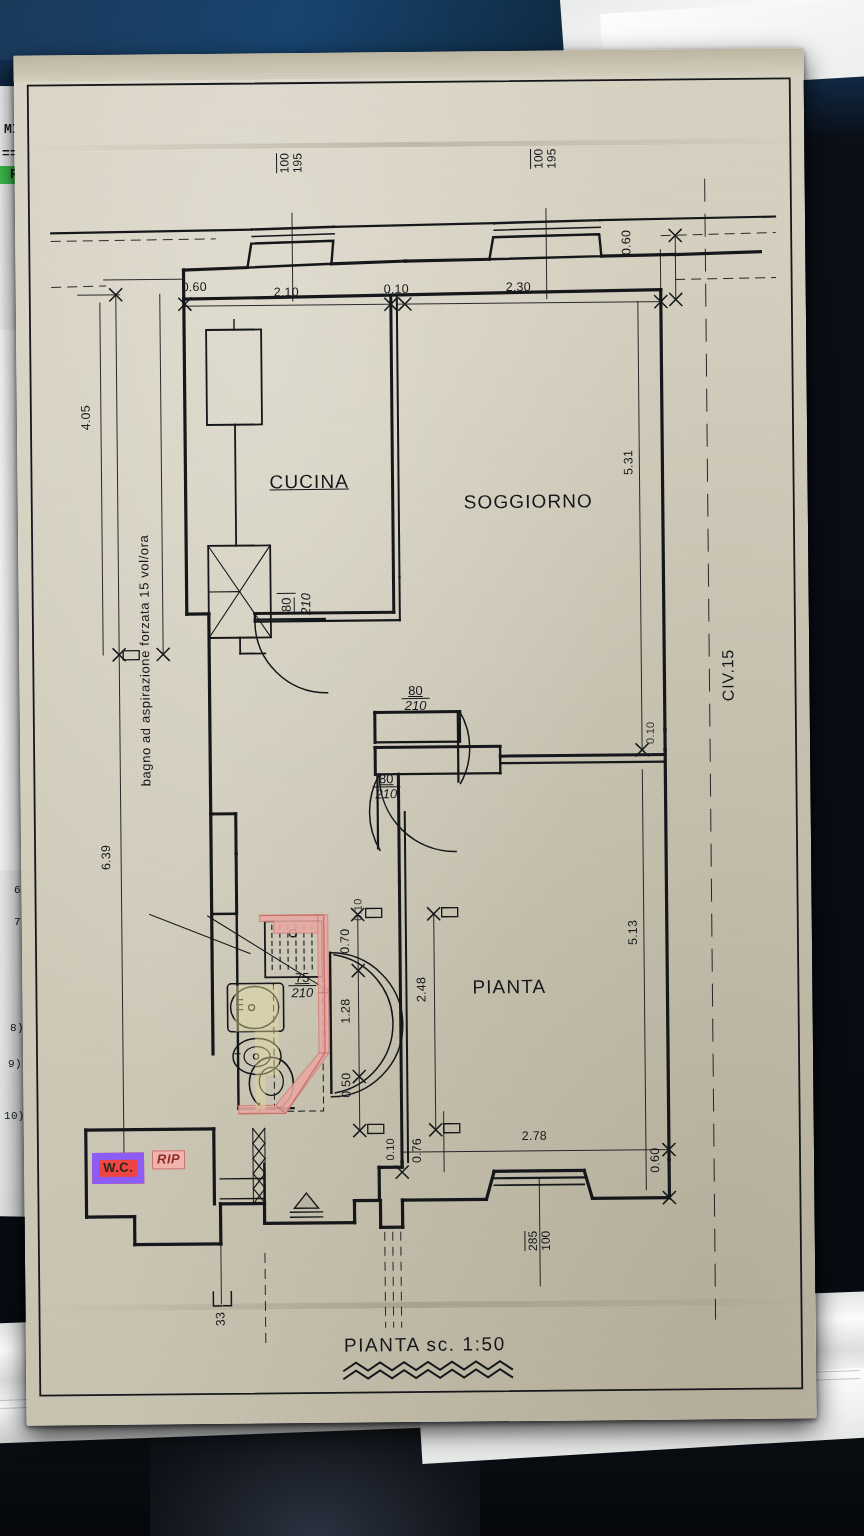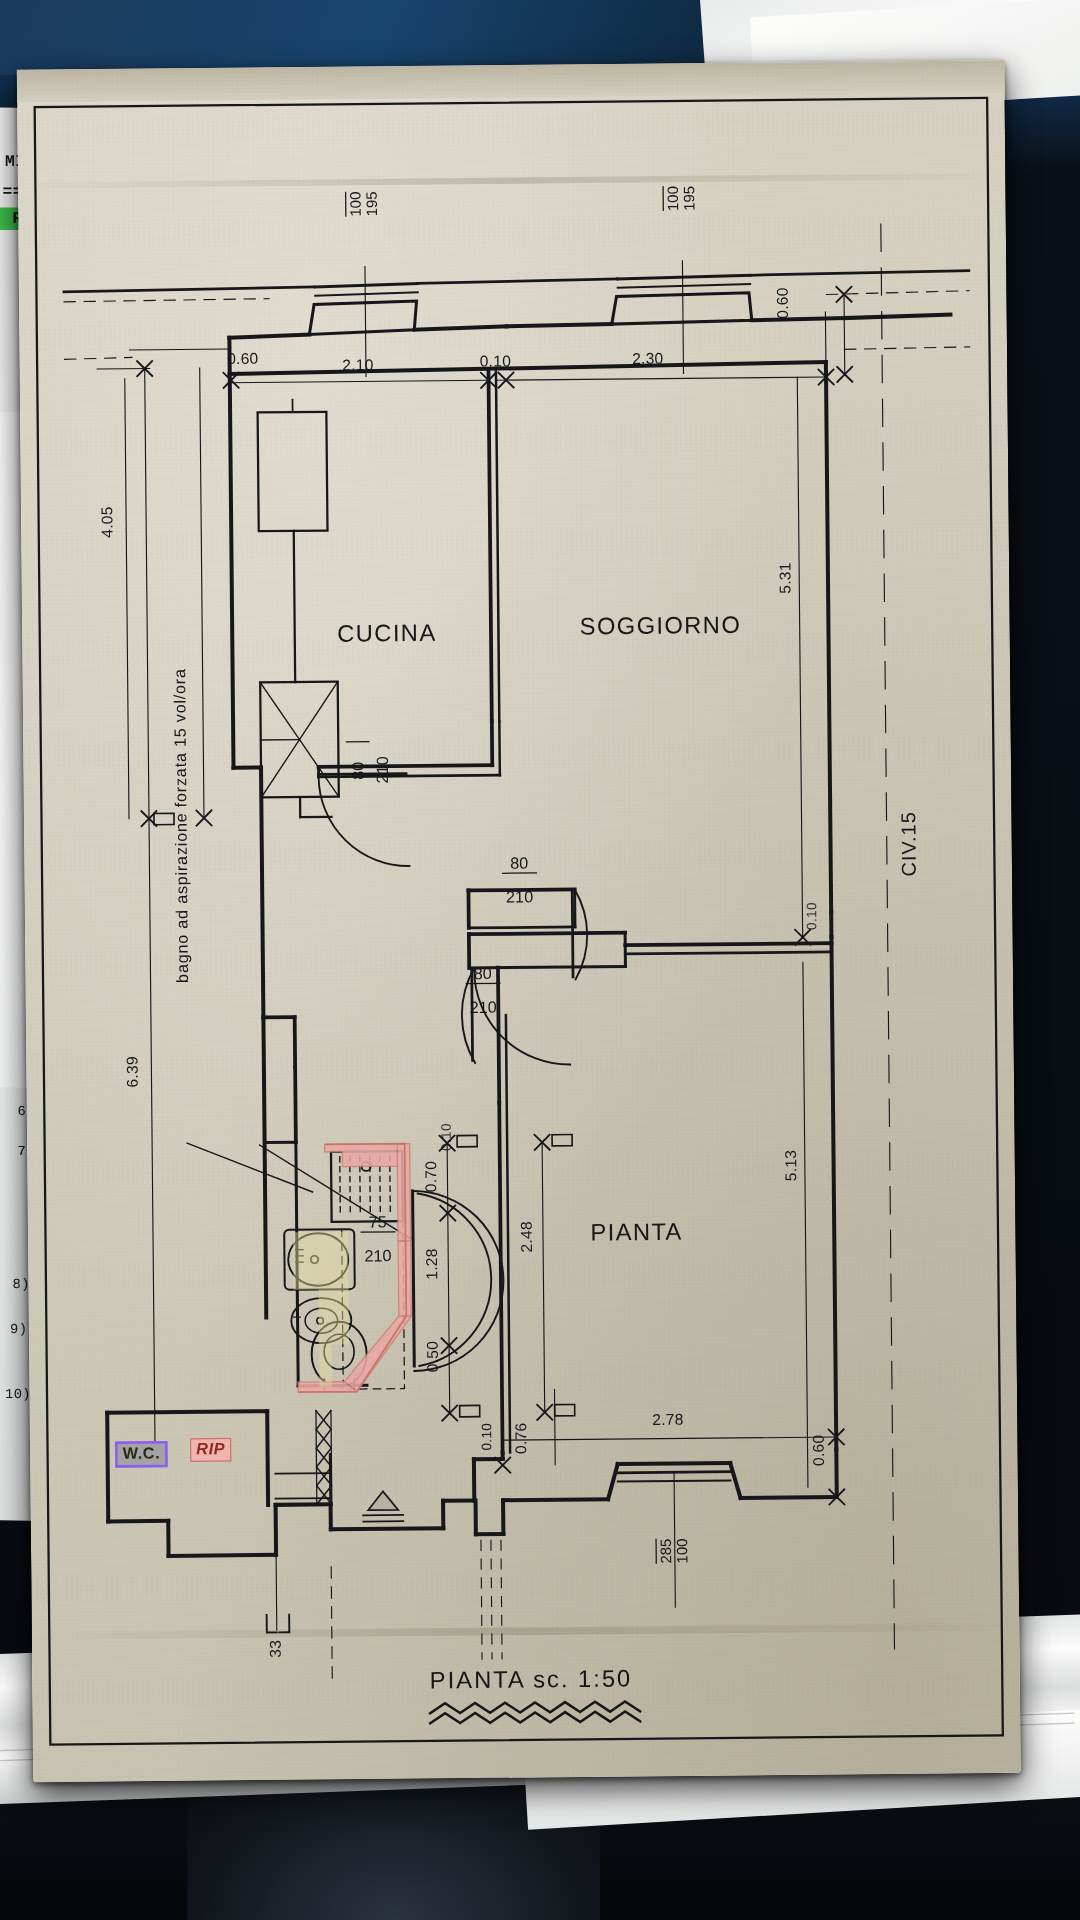--- a/index.html
+++ b/index.html
@@ -62,30 +62,30 @@
      color:#1a1c1e;white-space:pre;}
 
   svg{position:absolute;left:0;top:0;overflow:visible;}
   .lbl{position:absolute;font-family:"Liberation Sans",sans-serif;color:#14161a;white-space:nowrap;}
   .vcw{writing-mode:vertical-rl;transform:rotate(180deg);}
 
   .room{font-size:19px;letter-spacing:1.1px;color:#15171b;}
   .dim{font-size:12.5px;letter-spacing:.2px;color:#17191d;}
   .dimv{font-size:12.5px;letter-spacing:.2px;color:#17191d;}
   .frac{font-size:13px;text-align:center;line-height:1.04;color:#15171b;}
-  .frac .num{display:block;border-bottom:1.3px solid #15171b;padding:0 3px;}
-  .frac .den{display:block;padding:12px 3px;}
+  .frac .num{display:block;border-bottom:1.3px solid #15171b;padding:0 3px;text-decoration:underline;}
+  .frac .den{display:block;padding:0 3px;font-style:italic;}
   .fracv{font-size:12px;text-align:center;line-height:1.05;}
   .title{font-size:19px;letter-spacing:1.6px;color:#14161a;}
   .note{font-size:13px;letter-spacing:.6px;color:#15171b;}
   .civ{font-size:16px;letter-spacing:.8px;color:#14161a;}
 
   .tagbox{position:absolute;font-size:13px;font-weight:700;letter-spacing:.5px;
      padding:1px 4px;line-height:1.15;}
-  .tag-wc{background:#a3a3a3;color:#2a2a18;border:2px solid #8b5cf6;text-align:right;}
+  .tag-wc{background:#ef4444;color:#2a2a18;border:7px solid #8b5cf6;text-align:right;}
   .tag-rip{background:#f0b3ae;color:#8e2a24;border:1px solid #c9756d;font-style:italic;}
 </style>
 </head>
 <body>
 
 <div id="stage">
 
   <div class="bg-dark"></div>
   <div class="bg-blue"></div>
   <div class="bg-bottomdark"></div>
@@ -395,21 +395,21 @@
       </g>
       <g stroke="#c8746d" fill="none" stroke-width="1.4">
         <path d="M238 862 L302 862 L302 1000 L262 1060 L215 1060"></path>
       </g>
 
       <g fill="#e4dca0" opacity=".45" stroke="none">
         <path d="M212 932 L256 932 L256 1022 L242 1022 L242 1056 L232 1056 L232 978 L212 978 Z"></path>
       </g>
     </svg>
 
-    <div class="lbl room" style="left:252px;top:444px;">CUCINA</div>
+    <div class="lbl room" style="left:252px;top:418px;text-decoration:underline;">CUCINA</div>
     <div class="lbl room" style="left:446px;top:440px;">SOGGIORNO</div>
     <div class="lbl room" style="left:450px;top:925px;">PIANTA</div>
 
     <div class="lbl fracv" style="left:262px;top:100px;">
       <span class="vcw" style="display:inline-block;border-right:1.2px solid #15171b;padding-right:1px;">100</span><span class="vcw" style="display:inline-block;padding-left:2px;">195</span>
     </div>
     <div class="lbl fracv" style="left:516px;top:98px;">
       <span class="vcw" style="display:inline-block;border-right:1.2px solid #15171b;padding-right:1px;">100</span><span class="vcw" style="display:inline-block;padding-left:2px;">195</span>
     </div>
 

